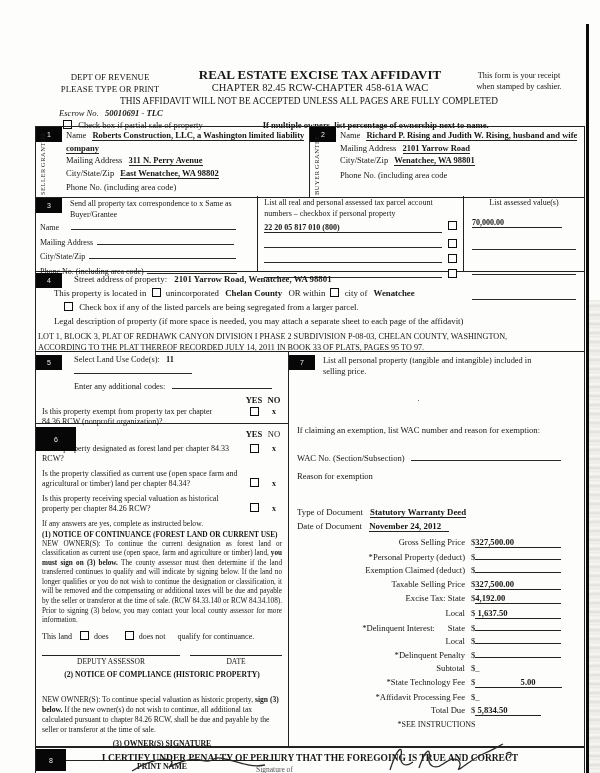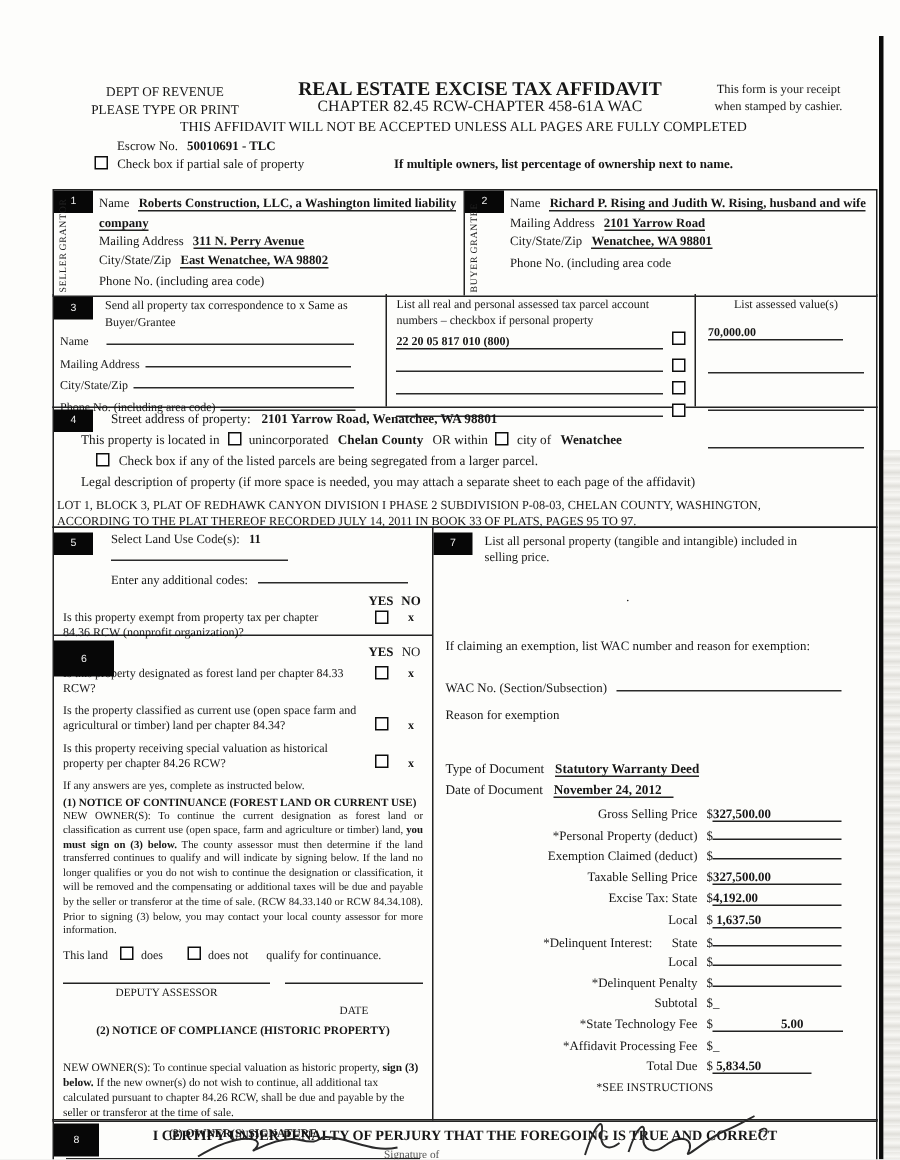--- a/index.html
+++ b/index.html
@@ -30,38 +30,38 @@
   .siglabel{font-size:7.5px;text-align:center;border-top:1px solid #222;padding-top:1px;}
 </style>
 </head>
 <body>
 
 <div class="page">
 
   <div class="scan-edge"></div>
   <div class="scan-noise"></div>
 
-  <div class="abs" style="left:35px;top:52px;width:548px;">
+  <div class="abs" style="left:35px;top:68px;width:548px;">
     <div style="display:flex;align-items:flex-start;">
       <div style="width:150px;text-align:center;font-size:8.8px;line-height:12px;padding-top:3px;">
         <div>DEPT OF REVENUE</div>
         <div>PLEASE TYPE OR PRINT</div>
       </div>
       <div style="flex:1;text-align:center;line-height:13px;">
         <div class="b" style="font-size:13px;">REAL ESTATE EXCISE TAX AFFIDAVIT</div>
         <div style="font-size:10.5px;">CHAPTER 82.45 RCW-CHAPTER 458-61A WAC</div>
       </div>
       <div style="width:128px;text-align:center;font-size:8.3px;line-height:11px;padding-top:2px;">
         <div>This form is your receipt</div>
         <div>when stamped by cashier.</div>
       </div>
     </div>
     <div class="ctr" style="font-size:9.3px;margin-top:1px;">THIS AFFIDAVIT WILL NOT BE ACCEPTED UNLESS ALL PAGES ARE FULLY COMPLETED</div>
     <div style="display:flex;font-size:8.6px;margin-top:2px;">
-      <div style="margin-left:43px;">
+      <div style="margin-left:24px;font-style:italic;">
         <span>Escrow No.</span>
         <span class="b" style="margin-left:4px;">50010691 - TLC</span>
       </div>
     </div>
     <div style="display:flex;font-size:8.6px;margin-top:2px;">
       <div style="margin-left:28px;">
         <span class="cb"></span>
         <span style="margin-left:4px;">Check box if partial sale of  property</span>
       </div>
       <div class="b" style="margin-left:60px;">If multiple owners, list percentage of ownership next to name.</div>
@@ -234,21 +234,21 @@
         <div style="font-size:8px;margin-top:5px;">
           <span>This land</span>
           <span class="cb" style="margin:0 3px 0 6px;"></span>
           <span>does</span>
           <span class="cb" style="margin:0 3px 0 14px;"></span>
           <span>does not</span>
           <span style="margin-left:10px;">qualify for continuance.</span>
         </div>
         <div style="display:flex;gap:10px;margin-top:14px;">
           <div class="siglabel" style="flex:1.5;border-top:1px solid #222;font-size:7.5px;text-align:center;padding-top:1px;">DEPUTY ASSESSOR</div>
-          <div class="siglabel" style="flex:1;border-top:1px solid #222;font-size:7.5px;text-align:center;padding-top:13px;">DATE</div>
+          <div class="siglabel" style="flex:1;border-top:1px solid #222;font-size:7.5px;text-align:center;padding-top:1px;">DATE</div>
         </div>
         <div class="b ctr" style="font-size:7.6px;margin-top:4px;">(2) NOTICE OF COMPLIANCE (HISTORIC PROPERTY)</div>
         <div class="para" style="font-size:7.6px;line-height:10px;margin-top:16px;text-align:left;">
           <span>NEW OWNER(S):  To continue special valuation as historic property, </span><span class="b">sign (3) below.</span><span>  If the new owner(s) do not wish to continue, all additional tax calculated pursuant to chapter 84.26 RCW, shall be due and payable by the seller or transferor at the time of sale.</span>
         </div>
         <div class="b ctr" style="font-size:7.8px;margin-top:4px;">(3) OWNER(S) SIGNATURE</div>
         <div style="border-bottom:1px solid #222;height:12px;margin:0 2px;"></div>
         <div class="b ctr" style="font-size:7.8px;border-top:none;margin-top:1px;">PRINT NAME</div>
         <div style="border-bottom:1px solid #222;height:1px;margin:10px 2px 0 2px;"></div>
       </div>

